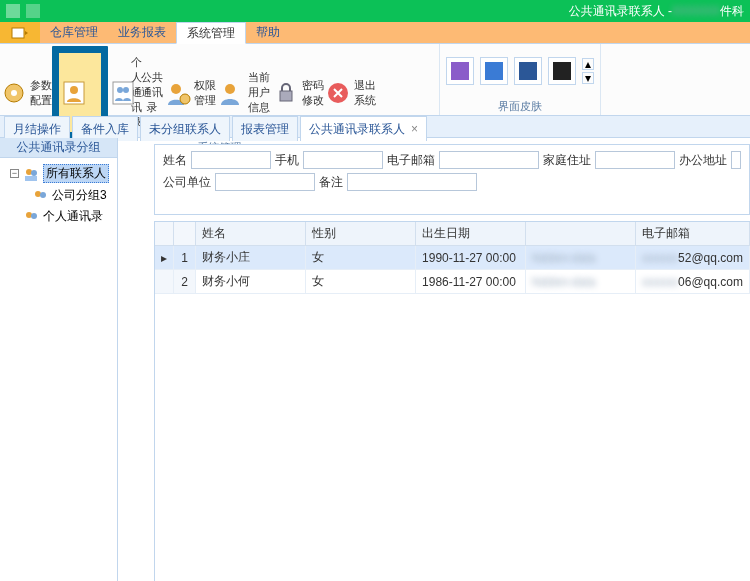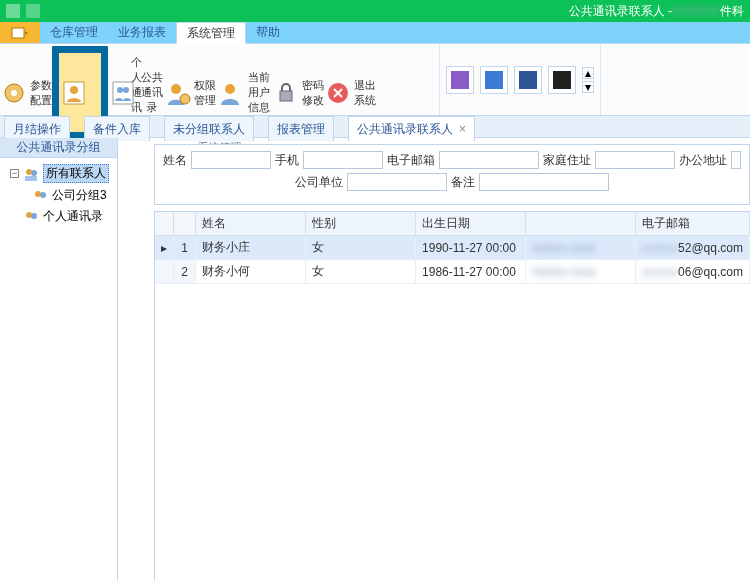--- a/index.html
+++ b/index.html
@@ -3,57 +3,57 @@
 <meta charset="utf-8">
 <style>
 * { box-sizing: border-box; margin: 0; padding: 0; font-family: "Microsoft YaHei", SimSun, sans-serif; font-size: 12px; }
 html, body { width: 750px; height: 581px; overflow: hidden; background: #fff; }
 
 .titlebar { height: 22px; background: #0cc157; display: flex; align-items: center; padding: 0 6px; color: #fff; }
 .titlebar .icons { display: flex; gap: 6px; }
 .titlebar .icons span { width: 14px; height: 14px; display: inline-block; }
 .titlebar .spacer { flex: 1; }
 
-.menubar { height: 22px; background: #7dd3fc; display: flex; align-items: stretch; border-bottom: 1px solid #c1d6ed; }
+.menubar { height: 22px; background: #fdba74; display: flex; align-items: stretch; border-bottom: 1px solid #c1d6ed; }
 .filemenu { width: 40px; background: #f7b733; display: flex; align-items: center; justify-content: center; color: #333; }
 .menubar .tab { padding: 0 10px; display: flex; align-items: center; color: #2b5797; cursor: pointer; }
 .menubar .tab.active { background: #fff; border: 1px solid #c1d6ed; border-bottom: 1px solid #fff; margin-bottom: -1px; color: #333; }
 
 .ribbon { height: 72px; background: #fcfcfc; border-bottom: 1px solid #c1d6ed; display: flex; }
 .ribbon-group { border-right: 1px solid #dbe7f3; display: flex; flex-direction: column; }
 .ribbon-buttons { display: flex; flex: 1; padding-top: 2px; }
 .ribbon-label { text-align: center; font-size: 11px; color: #5a7ca3; padding: 1px 0; }
 .rbtn { width: 52px; display: flex; flex-direction: row; align-items: center; justify-content: flex-start; gap: 2px; padding: 2px 0; cursor: pointer; }
 .rbtn.wide { width: 56px; }
 .rbtn .ic { width: 30px; height: 30px; display: flex; align-items: center; justify-content: center; }
 .rbtn .lbl { font-size: 11px; color: #333; text-align: center; }
 .rbtn.highlight { background: #fce79c; border: 7px solid #0369a1; border-radius: 1px; gap: 42px; }
 
 .skin-group .ribbon-buttons { align-items: center; padding: 4px 6px; gap: 6px; }
 .skin-item { width: 28px; height: 28px; border: 1px solid #c1d6ed; display: flex; align-items: center; justify-content: center; background: #fff; }
 
 .doc-tabs { height: 22px; background: #e6f0fb; display: flex; align-items: stretch; border-bottom: 1px solid #c1d6ed; padding-left: 4px; }
-.doc-tabs .dtab { padding: 12px 8px; display: flex; align-items: center; border: 1px solid #c1d6ed; border-bottom: none; margin-right: 14px; background: #eef5fc; color: #2b5797; cursor: pointer; }
+.doc-tabs .dtab { padding: 12px 8px; display: flex; align-items: center; border: 1px solid #c1d6ed; border-bottom: none; margin-right: 2px; background: #eef5fc; color: #2b5797; cursor: pointer; }
 .doc-tabs .dtab.active { background: #fff; justify-content: flex-end; }
 .doc-tabs .dtab .close { margin-left: 6px; color: #888; }
 
 .workspace { display: flex; height: 443px; gap: 28px; }
 .sidebar { width: 146px; border-right: 1px solid #c1d6ed; display: flex; flex-direction: column; }
 .sidebar-header { height: 20px; background: #d6e6f7; display: flex; align-items: center; justify-content: center; color: #2b5797; border-bottom: 1px solid #c1d6ed; }
 .tree { padding: 4px 4px; }
 .tree-node { display: flex; align-items: center; gap: 4px; padding: 2px 0 2px 6px; cursor: pointer; }
 .tree-node .toggle { width: 9px; height: 9px; border: 1px solid #888; display: flex; align-items: center; justify-content: center; font-size: 9px; line-height: 1; color: #555; }
 .tree-node.selected .lbl { background: #bcd6f5; border: 1px dotted #3a7bd5; padding: 0 2px; }
 .tree-child { padding-left: 28px; display: flex; align-items: center; gap: 4px; padding-top: 2px; padding-bottom: 2px; cursor: pointer; }
 .tree-icon { width: 16px; height: 16px; }
 
 .main { flex: 1; display: flex; flex-direction: column; }
 .filter-panel { border: 1px solid #c1d6ed; margin: 6px 0 6px 8px; padding: 6px 8px; background: #fff; }
 .filter-row { display: flex; align-items: center; gap: 4px; margin-bottom: 4px; }
-.filter-row:last-child { margin-bottom: 7px; justify-content: center; }
+.filter-row:last-child { margin-bottom: 17px; }
 .fl { color: #333; white-space: nowrap; }
 .inp { border: 1px solid #b7c7da; height: 18px; padding: 0 3px; background: #fff; }
 
 .grid { flex: 1; margin-left: 8px; border-top: 1px solid #c1d6ed; border-left: 1px solid #c1d6ed; overflow: hidden; }
 .grid table { width: 100%; border-collapse: collapse; }
 .grid th { background: #eef4fb; border-right: 1px solid #d2dfee; border-bottom: 1px solid #d2dfee; padding: 3px 6px; text-align: left; font-weight: normal; color: #333; }
 .grid td { border-right: 1px solid #e6eef7; border-bottom: 1px solid #e6eef7; padding: 3px 6px; color: #333; }
 .grid tr.row-sel td { background: #dbe9fb; }
 .grid .rownum { width: 22px; text-align: center; background: #f3f7fc; }
 .grid .rowptr { width: 16px; text-align: center; background: #f3f7fc; }
@@ -190,20 +190,21 @@
       <div class="skin-item">
           <svg width="18" height="18">
             <rect width="18" height="18" fill="#222"></rect>
           </svg>
         </div>
       <div style="display:flex;flex-direction:column;gap:2px">
         <span style="width:12px;height:12px;border:1px solid #c1d6ed;display:flex;align-items:center;justify-content:center">▴</span>
         <span style="width:12px;height:12px;border:1px solid #c1d6ed;display:flex;align-items:center;justify-content:center">▾</span>
       </div>
     </div>
+    <div class="ribbon-label">界面皮肤</div>
   </div>
 </div>
 
 <div class="doc-tabs">
   <div class="dtab">月结操作</div>
   <div class="dtab">备件入库</div>
   <div class="dtab">未分组联系人</div>
   <div class="dtab">报表管理</div>
   <div class="dtab active">
     <span>公共通讯录联系人</span>

